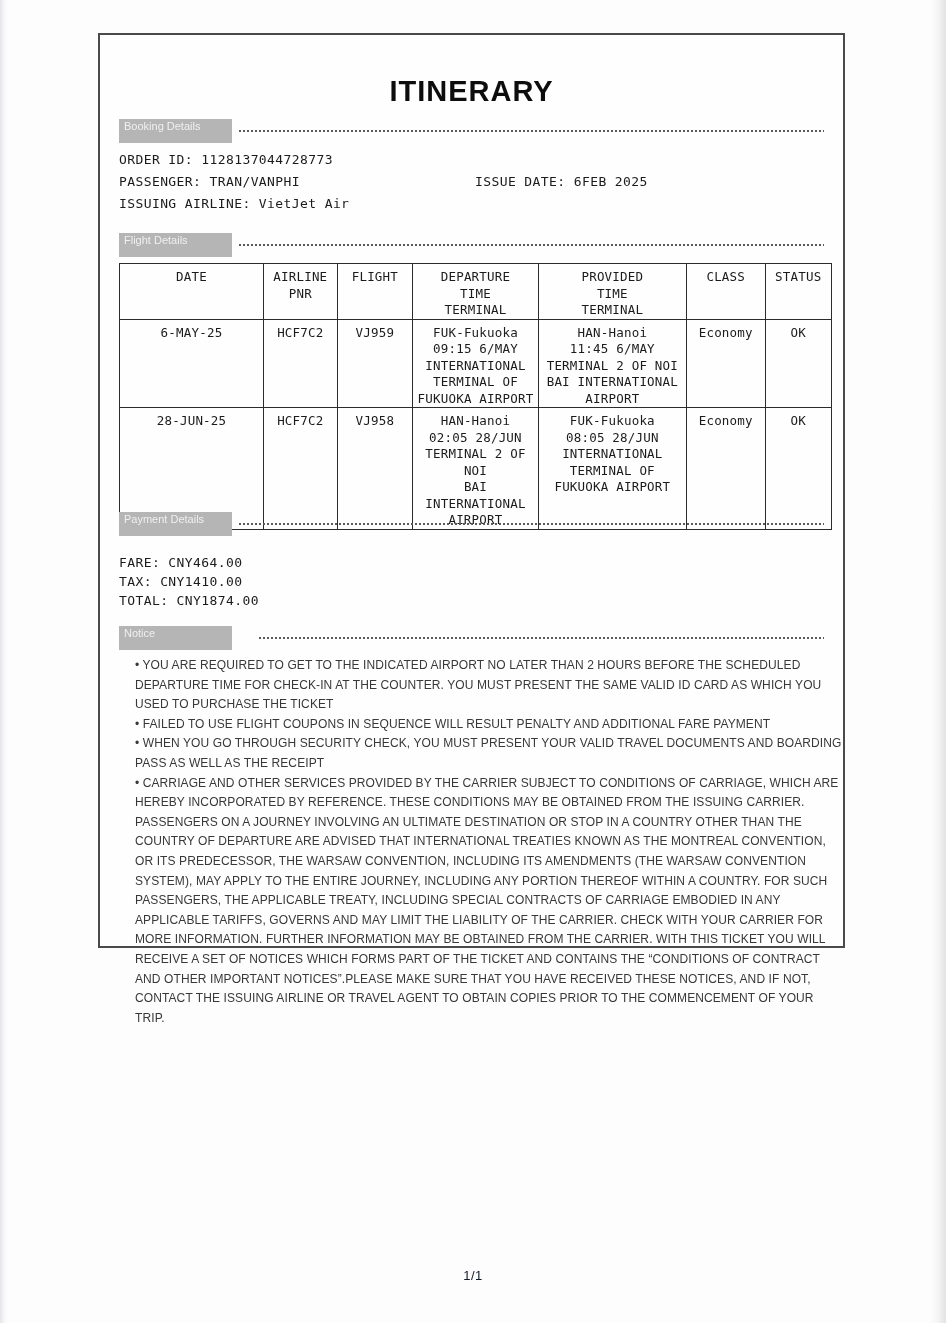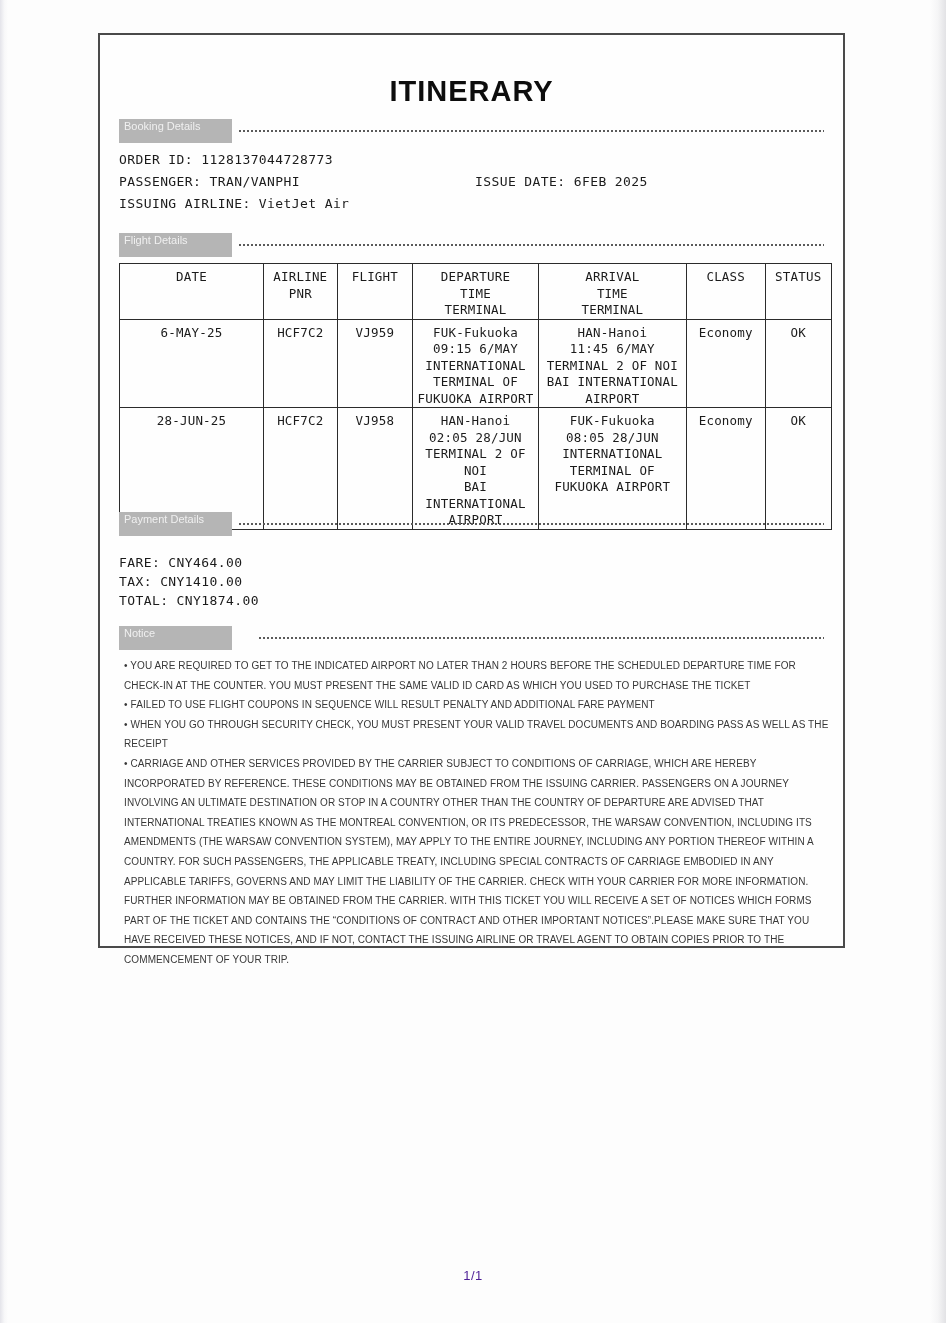--- a/index.html
+++ b/index.html
@@ -92,29 +92,29 @@
   .col-flight{width:74px;}
   .col-dep{width:123px;}
   .col-arr{width:145px;}
   .col-class{width:77px;}
   .col-status{width:65px;}
   .payment-block{
     position:absolute;left:19px;top:518px;right:19px;
     font-size:13px;letter-spacing:.4px;line-height:19px;
   }
   .notice-block{
-    position:absolute;left:24px;top:621px;width:710px;
+    position:absolute;left:35px;top:621px;width:710px;
     color:var(--notice-ink);
-    font-size:10px;line-height:19.6px;letter-spacing:.1px;
+    font-size:12px;line-height:19.6px;letter-spacing:.1px;
   }
   .notice-item{white-space:normal;}
   .page-number{
     position:absolute;left:0;top:1268px;width:100%;
     text-align:center;
-    font-size:13px;color:#4c1d95;letter-spacing:.5px;
+    font-size:13px;color:#0f172a;letter-spacing:.5px;
   }
   .hdr-booking{top:88px;}
   .hdr-flight{top:202px;}
   .hdr-payment{top:481px;}
   .hdr-notice{top:595px;gap:20px;}
 </style>
 </head>
 <body>
 
 <div class="photo">
@@ -144,21 +144,21 @@
     <table class="flight-table">
       <thead>
         <tr>
           <th class="col-date">DATE</th>
           <th class="col-pnr">AIRLINE
 PNR</th>
           <th class="col-flight">FLIGHT</th>
           <th class="col-dep">DEPARTURE
 TIME
 TERMINAL</th>
-          <th class="col-arr">ARRIVAL
+          <th class="col-arr">PROVIDED
 TIME
 TERMINAL</th>
           <th class="col-class">CLASS</th>
           <th class="col-status">STATUS</th>
         </tr>
       </thead>
       <tbody>
         <tr>
           <td>6-MAY-25</td>
           <td>HCF7C2</td>

